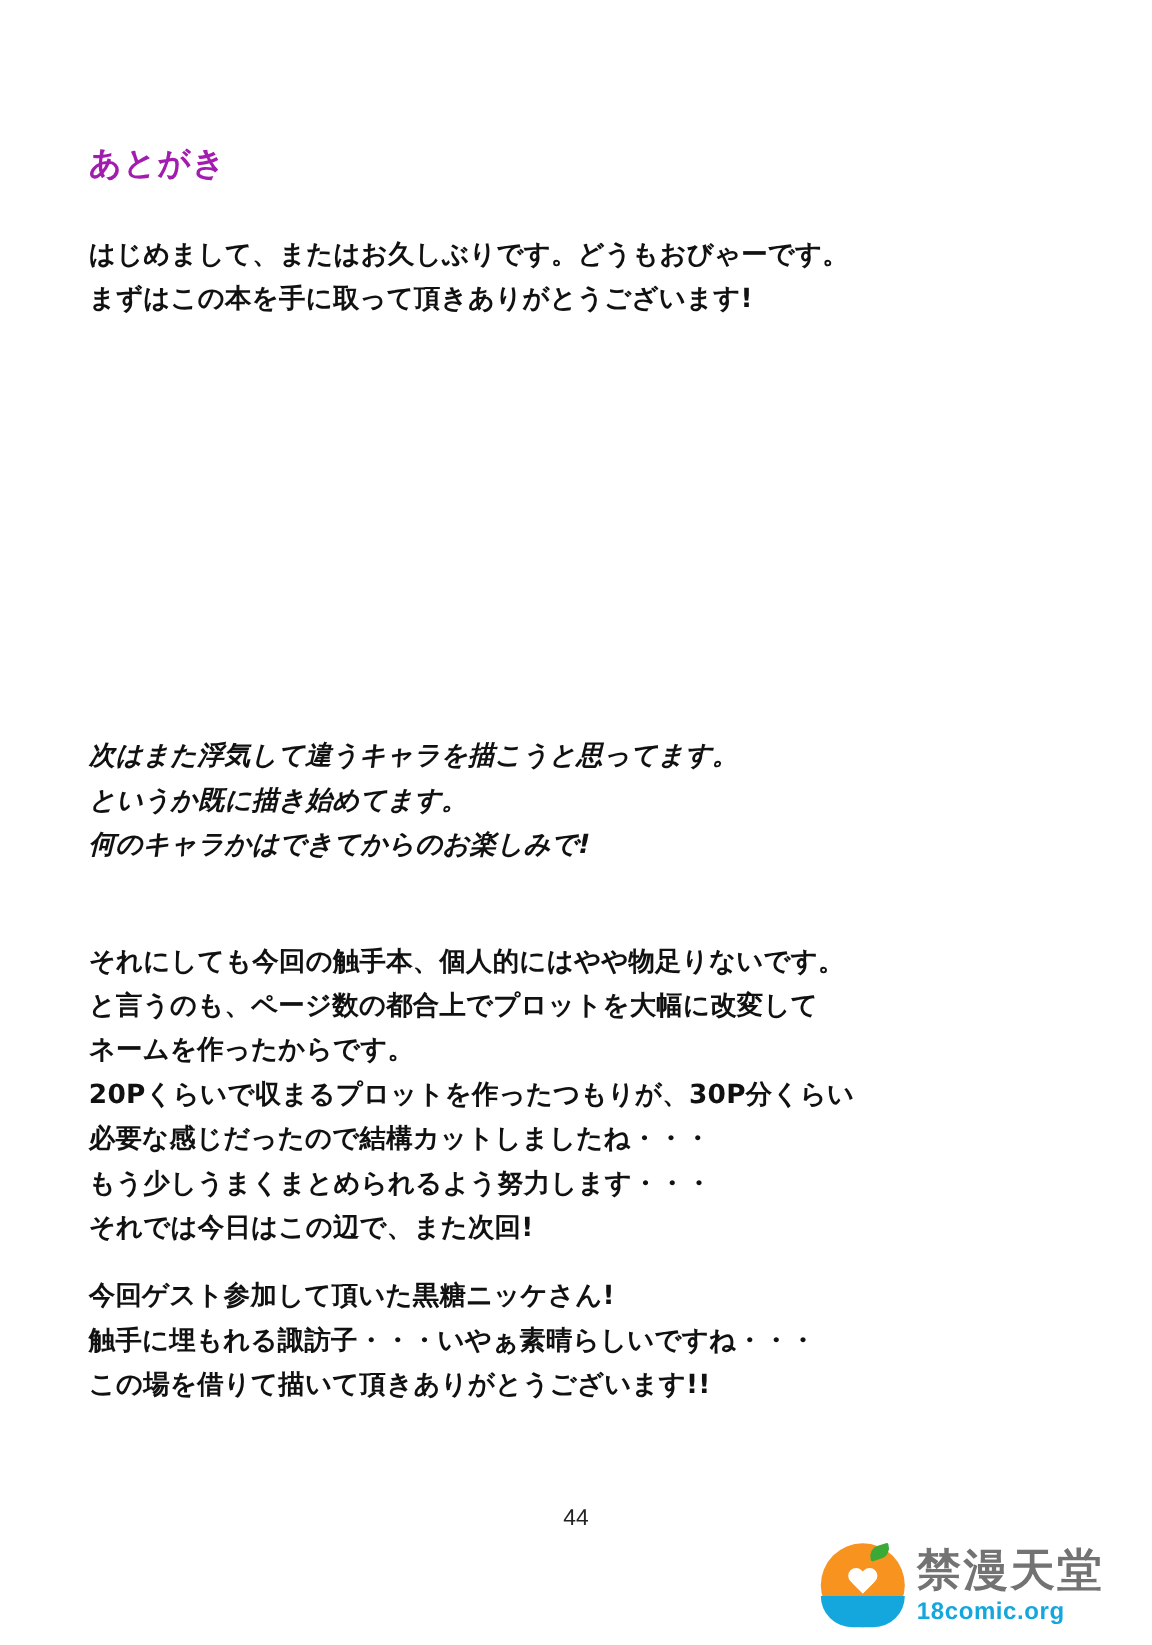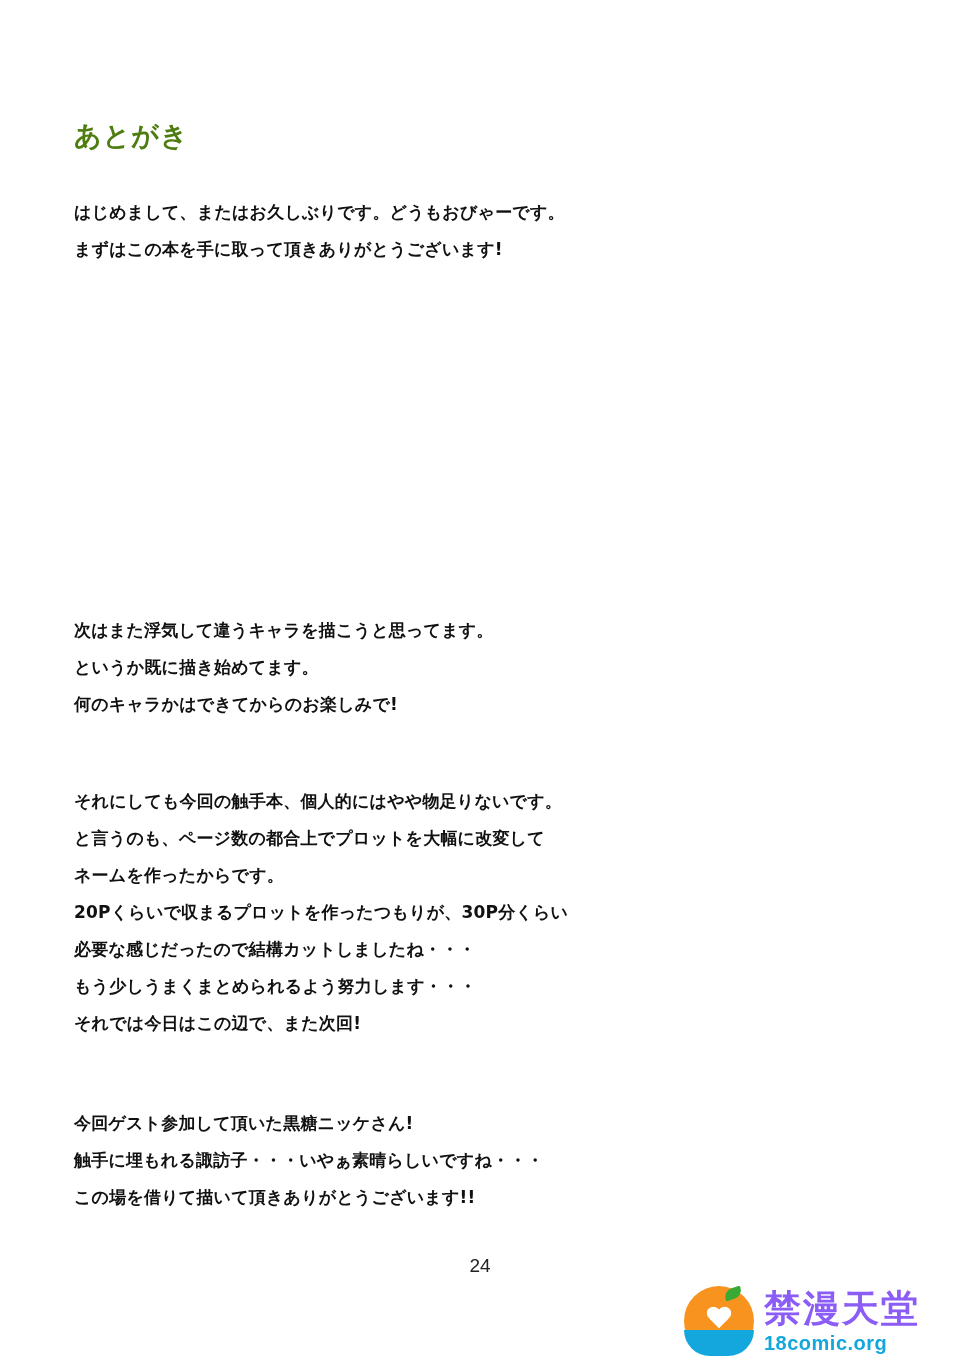--- a/index.html
+++ b/index.html
@@ -20,38 +20,38 @@
     inset: 0;
     background: #ffffff;
   }
   .afterword-title {
     position: absolute;
     left: 74px;
     top: 118px;
     font-size: 27px;
     font-weight: bold;
     letter-spacing: 1px;
-    color: #4d7c0f;
+    color: #a21caf;
   }
   .body-block {
     position: absolute;
     left: 74px;
     width: 820px;
-    font-size: 17px;
+    font-size: 22px;
     font-weight: bold;
     line-height: 37px;
     letter-spacing: 0.2px;
     color: #111111;
     white-space: pre-line;
   }
   #para-0 { top: 194px; }
   #para-1 { top: 305px; }
-  #para-2 { top: 612px; }
+  #para-2 { top: 612px; font-style: italic; }
   #para-3 { top: 757px; margin-top: 26px; }
-  #para-4 { top: 1062px; margin-top: 43px; }
+  #para-4 { top: 1062px; }
 
   .page-number {
     position: absolute;
     left: 0;
     right: 0;
     top: 1255px;
     text-align: center;
     font-size: 19px;
     font-weight: normal;
     color: #222222;
@@ -119,21 +119,21 @@
   .wm-text {
     margin-left: 10px;
     display: flex;
     flex-direction: column;
     justify-content: center;
     line-height: 1;
   }
   .wm-main {
     font-size: 37px;
     font-weight: bold;
-    color: #8b5cf6;
+    color: #737373;
     letter-spacing: 2px;
   }
   .wm-sub {
     margin-top: 6px;
     font-size: 20px;
     font-weight: bold;
     color: #13a7dd;
     letter-spacing: 0.5px;
     font-family: "Liberation Sans", sans-serif;
   }
@@ -158,21 +158,21 @@
 ネームを作ったからです。
 20Pくらいで収まるプロットを作ったつもりが、30P分くらい
 必要な感じだったので結構カットしましたね・・・
 もう少しうまくまとめられるよう努力します・・・
 それでは今日はこの辺で、また次回!</div>
 
   <div class="body-block" id="para-4">今回ゲスト参加して頂いた黒糖ニッケさん!
 触手に埋もれる諏訪子・・・いやぁ素晴らしいですね・・・
 この場を借りて描いて頂きありがとうございます!!</div>
 
-  <div class="page-number">24</div>
+  <div class="page-number">44</div>
 
   <div class="watermark">
     <div class="wm-badge">
       <div class="wave"></div>
       <div class="leaf"></div>
       <div class="heart"></div>
     </div>
     <div class="wm-text">
       <div class="wm-main">禁漫天堂</div>
       <div class="wm-sub">18comic.org</div>

